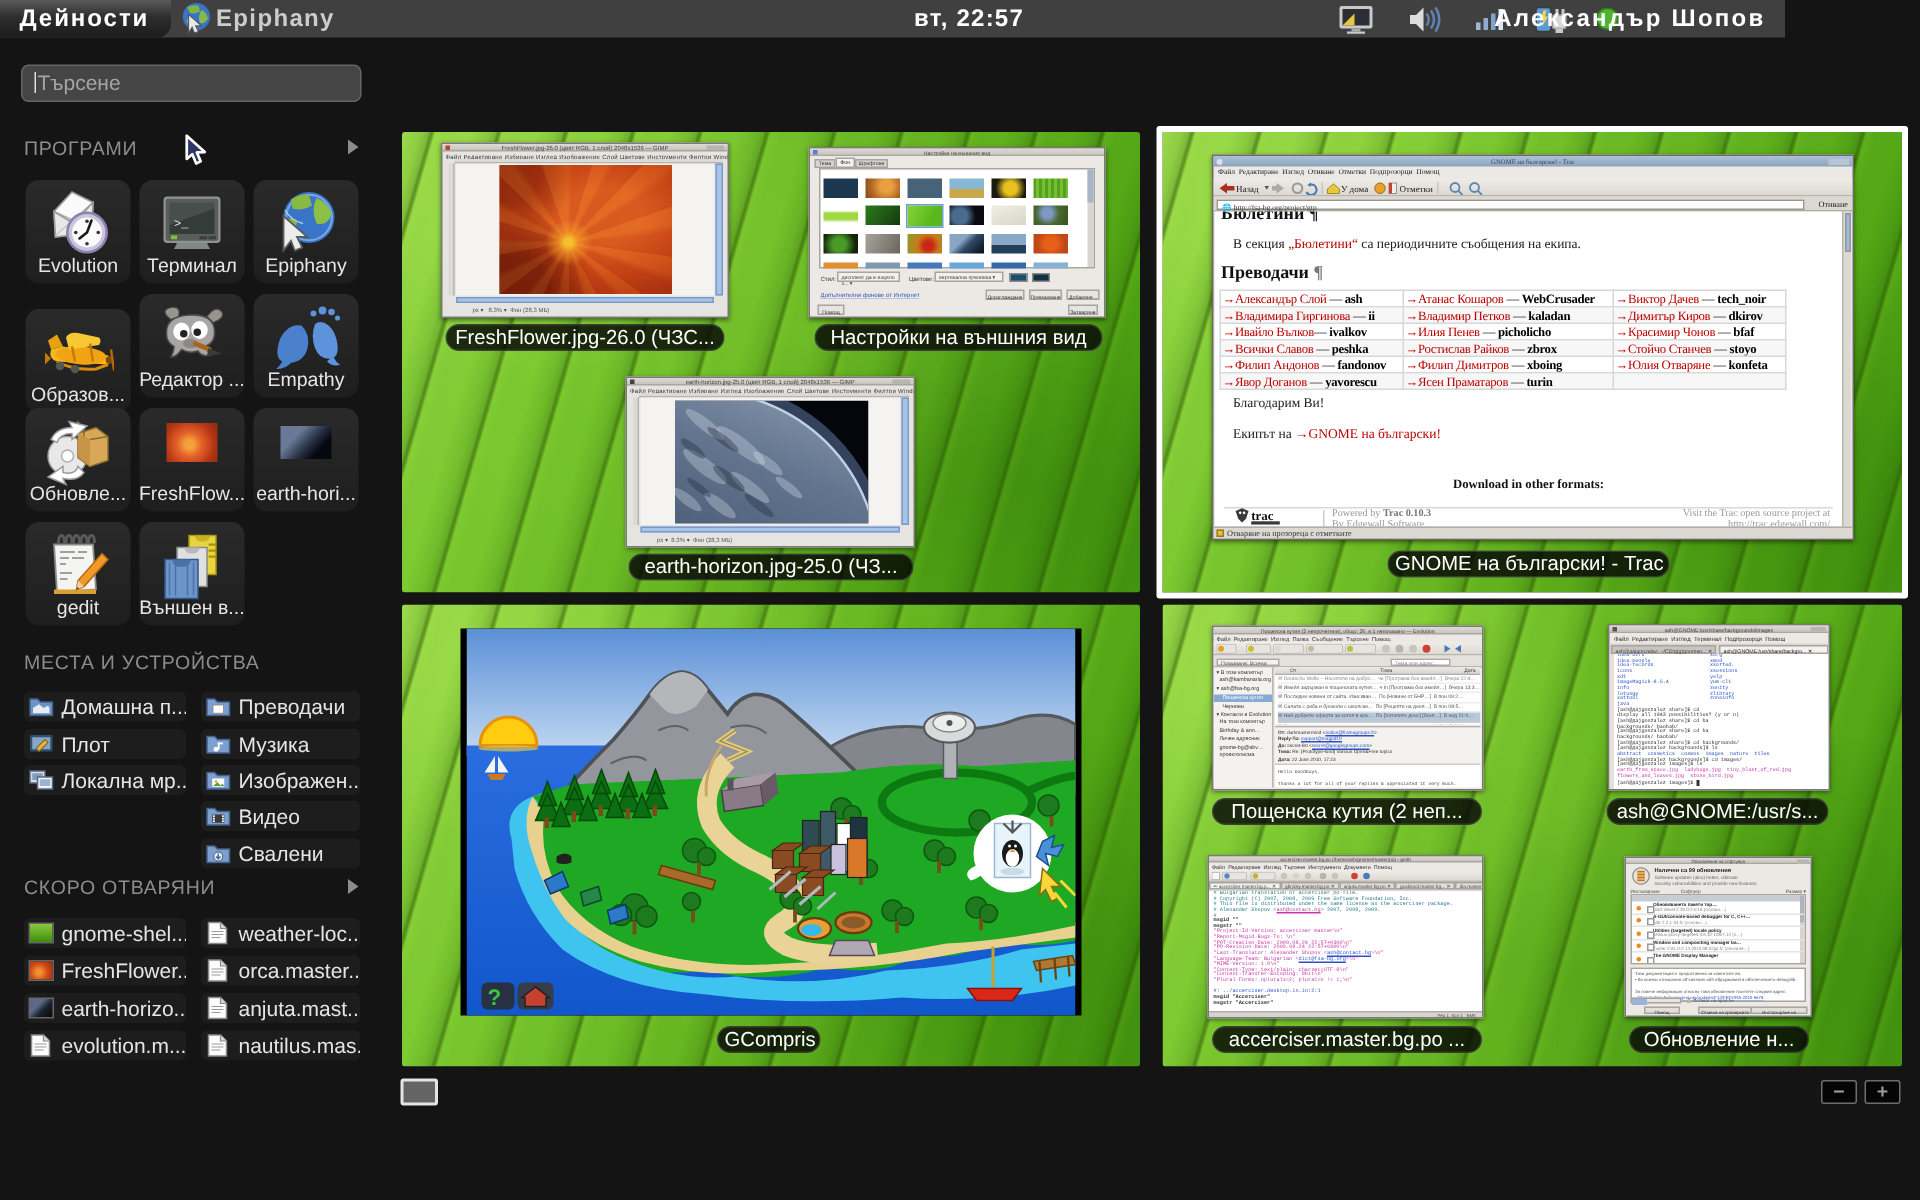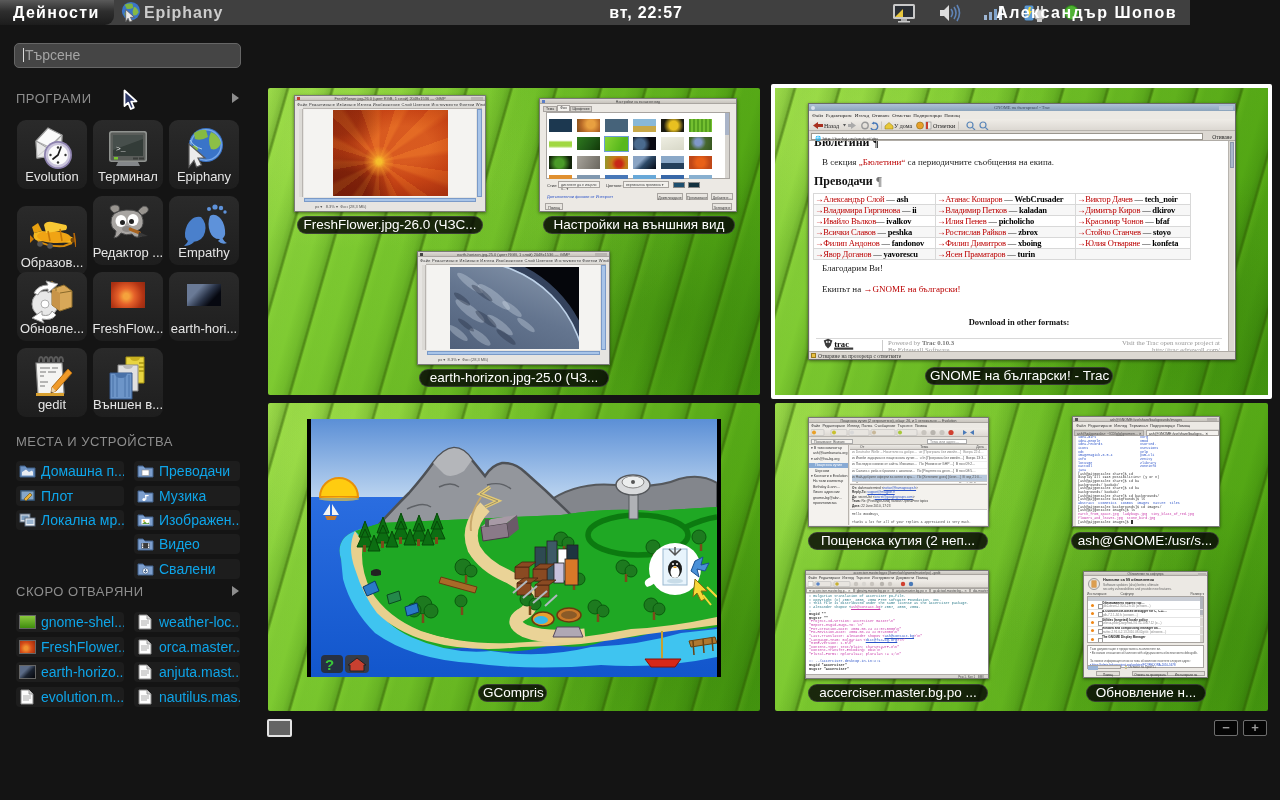--- a/index.html
+++ b/index.html
@@ -19,21 +19,21 @@
 .tray { position:absolute; top:3px; }
 
 
 #search { position:absolute; left:14px; top:43px; width:227px; height:25px; background:#454545;
   border:1px solid #666; border-radius:5px; color:#a4a4a4; font-size:14px; line-height:23px; padding-left:8px; }
 .shead { position:absolute; color:#8d8d8d; font-size:13px; letter-spacing:0.5px; }
 .sarrow { position:absolute; width:0; height:0; border-left:7px solid #8d8d8d; border-top:5px solid transparent; border-bottom:5px solid transparent; }
 .well { position:absolute; width:70px; height:69px; background:linear-gradient(#2a2a2a,#1e1e1e); border-radius:9px; text-align:center; }
 .well .lbl { position:absolute; left:-4px; right:-4px; bottom:5px; font-size:13px; color:#e6e6e6; white-space:nowrap; overflow:hidden; }
 .well svg, .well .thumb { position:absolute; left:50%; transform:translateX(-50%); top:5px; }
-.pitem { position:absolute; height:20px; background:#1d1d1d; border-radius:4px; color:#0ea5e9; font-size:14px; line-height:20px; white-space:nowrap; overflow:hidden; }
+.pitem { position:absolute; height:20px; background:#1d1d1d; border-radius:4px; color:#e5e5e5; font-size:14px; line-height:20px; white-space:nowrap; overflow:hidden; }
 .pitem svg, .pitem .thumb { position:absolute; left:3px; top:2px; }
 .pitem span { margin-left:25px; }
 
 
 .ws { position:absolute; overflow:hidden; border-radius:2px;
   background:
    repeating-linear-gradient(106deg, rgba(20,70,0,0) 0px, rgba(20,70,0,0.10) 12px, rgba(22,72,0,0.22) 17px, rgba(40,80,0,0.50) 18.5px, rgba(40,80,0,0.50) 19.5px, rgba(140,215,50,0.10) 21.5px, rgba(20,70,0,0.02) 28px, rgba(20,70,0,0) 43px),
    radial-gradient(ellipse 300px 170px at 16% 14%, rgba(195,242,95,0.30), rgba(0,0,0,0) 70%),
    radial-gradient(ellipse 280px 210px at 82% 75%, rgba(18,75,0,0.22), rgba(0,0,0,0) 72%),
    radial-gradient(ellipse 220px 150px at 55% 45%, rgba(170,230,80,0.14), rgba(0,0,0,0) 70%),

